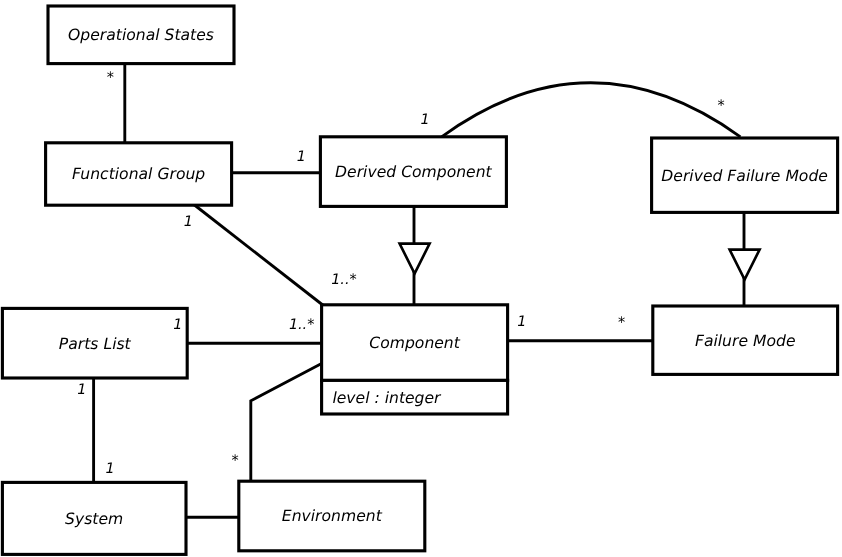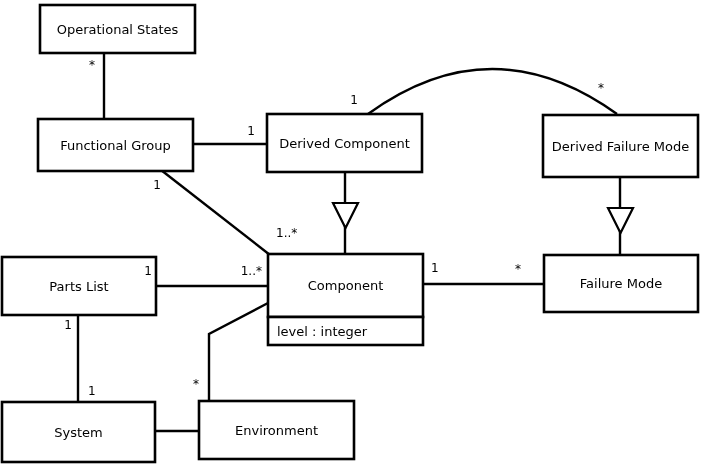--- a/index.html
+++ b/index.html
@@ -7,20 +7,21 @@
     padding: 0;
     background: #ffffff;
   }
   #diagram-root {
     position: relative;
     width: 702px;
     height: 464px;
     background: #ffffff;
     font-family: "DejaVu Sans", sans-serif;
     overflow: hidden;
+    font-style: italic;
   }
   svg.uml-canvas {
     display: block;
     width: 702px;
     height: 464px;
   }
   .uml-box {
     fill: #ffffff;
     stroke: #000000;
     stroke-width: 2.6;

